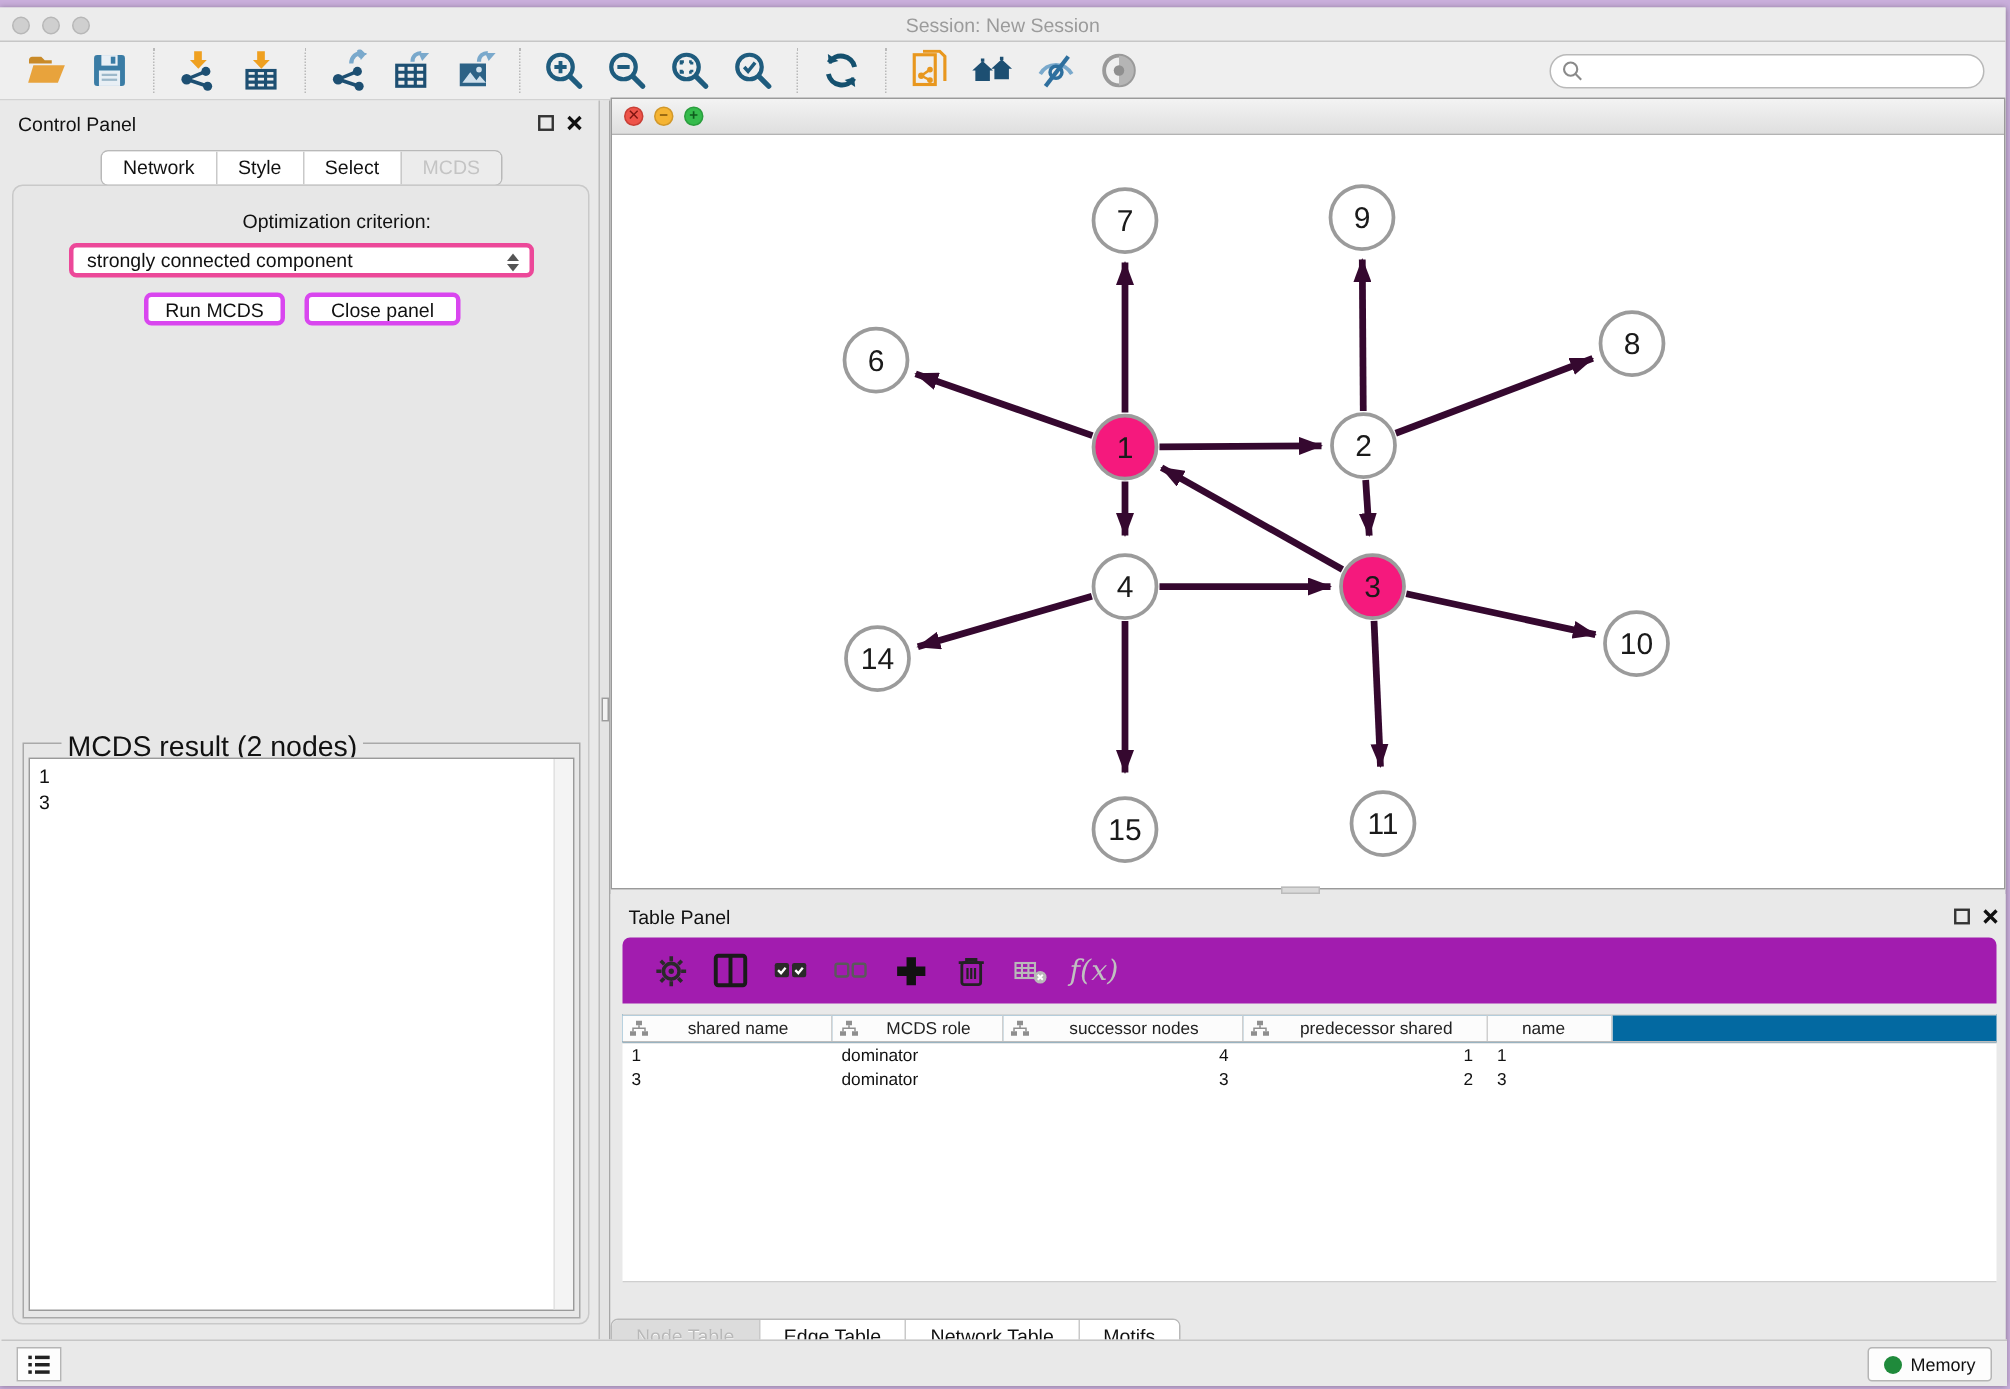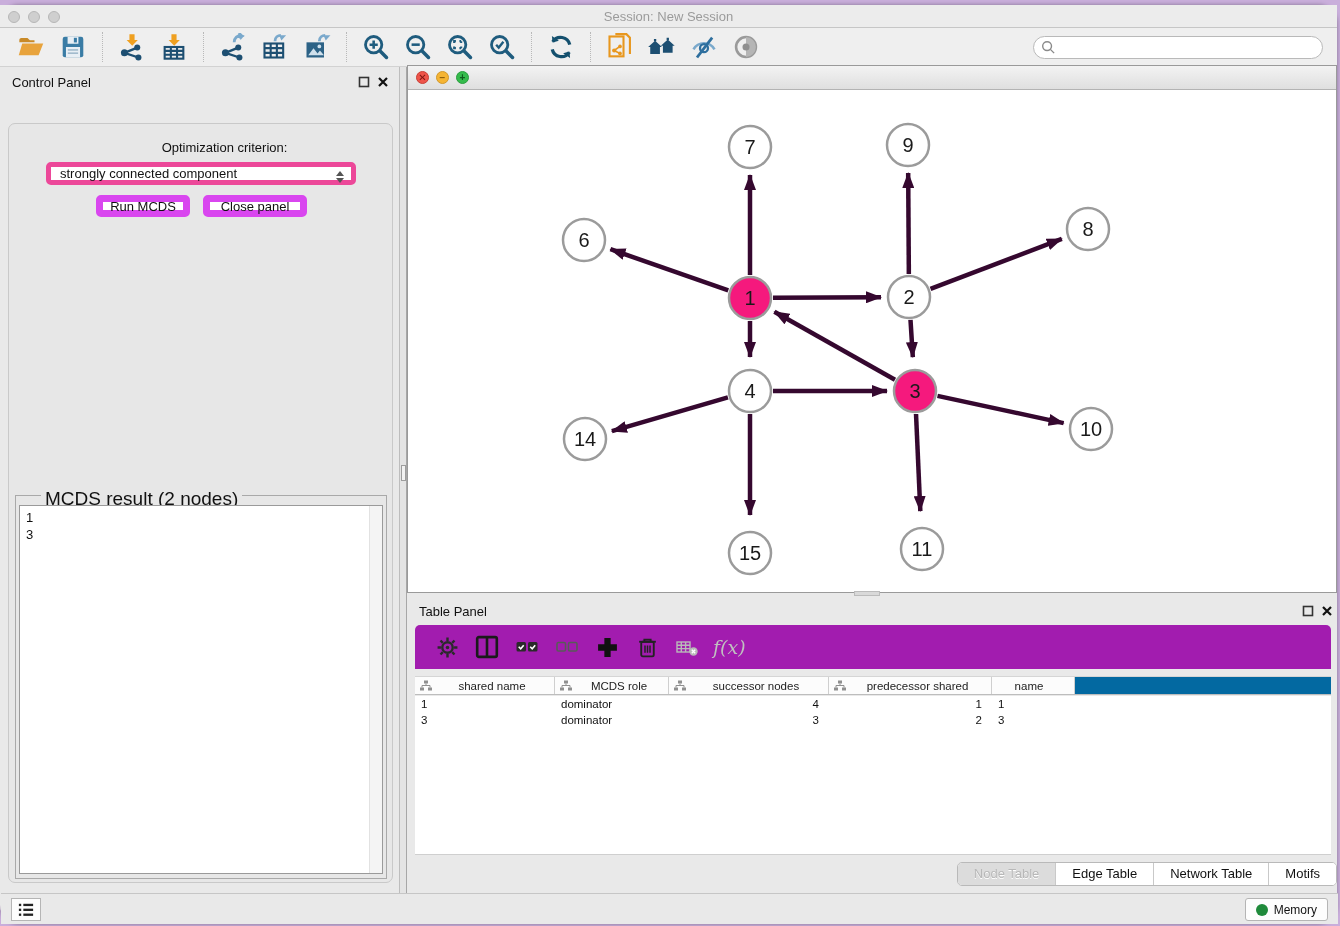--- a/index.html
+++ b/index.html
@@ -1,18 +1,18 @@
 <!DOCTYPE html>
 <html><head>
 <meta charset="utf-8">
 <style>
   * { margin:0; padding:0; box-sizing:border-box; }
   html,body { width:1340px; height:926px; font-family:"Liberation Sans","DejaVu Sans",sans-serif; }
   #desktop { position:relative; width:1340px; height:926px; background:#c9aedb; overflow:hidden; }
-  #win { position:absolute; left:0; top:5px; width:1337px; height:919px; background:#e9e9e9; box-shadow:0 0 4px rgba(0,0,0,.35);border-radius:19px; }
+  #win { position:absolute; left:0; top:5px; width:1337px; height:919px; background:#e9e9e9; box-shadow:0 0 4px rgba(0,0,0,.35); }
 
   
   .titlebar { position:absolute; left:0; top:0; width:100%; height:23px; background:#ececec; border-bottom:1px solid #c6c6c6; }
   .tl-dot { position:absolute; top:6px; width:12px; height:12px; border-radius:50%; background:#cfcfcf; border:1px solid #b7b7b7; }
   .titlebar .t1{left:8px;} .titlebar .t2{left:28px;} .titlebar .t3{left:48px;}
   .win-title { position:absolute; width:100%; text-align:center; top:4px; font-size:13px; color:#9b9b9b; }
 
   
   .toolbar { position:absolute; left:0; top:23px; width:100%; height:39px; background:#efefef; border-bottom:1px solid #d2d2d2; display:flex; align-items:center; padding:0 10px; }
   .tb-icon { width:30px; height:30px; display:flex; align-items:center; justify-content:center; margin:0 6px; }
@@ -24,26 +24,26 @@
   #control-panel { position:absolute; left:0; top:62px; width:402px; height:826px; background:#e9e9e9; }
   .panel-header-text { position:absolute; left:12px; top:8px; font-size:13px; color:#111; }
   .panel-mini { position:absolute; top:9px; width:12px; height:12px; cursor:pointer; }
   .cp-tabs { position:absolute; top:33px; left:0; width:100%; display:flex; justify-content:center; }
   .seg { display:flex; border:1px solid #b9b9b9; border-radius:5px; overflow:hidden; background:#fff; }
   .seg .tab { padding:3px 14px 4px; font-size:13px; color:#111; background:#fff; border-left:1px solid #c9c9c9; cursor:pointer; white-space:nowrap; }
   .seg .tab:first-child { border-left:none; }
   .seg .tab.sel-gray { background:#ececec; color:#c4c4c4; }
   .cp-body { position:absolute; left:8px; top:56px; width:385px; height:760px; background:#e7e7e7; border:1px solid #c9c9c9; border-radius:7px;padding-left:24px; }
   .opt-label { position:absolute; top:16px; width:100%; text-align:center; font-size:13px; color:#111; }
-  .cp-select { position:absolute; top:38px; left:37px; width:310px; height:23px; background:#fff; border:5px solid #ec4899; border-radius:5px; font-size:13px; color:#111; display:flex; align-items:center; padding-left:9px; cursor:pointer; }
+  .cp-select { position:absolute; top:38px; left:37px; width:310px; height:23px; background:#fff; border:3px solid #ec4899; border-radius:5px; font-size:13px; color:#111; display:flex; align-items:center; padding-left:9px; cursor:pointer; }
   .stepper { position:absolute; right:7px; top:4px; display:flex; flex-direction:column; gap:2px; }
   .stepper i { width:0; height:0; border-left:4px solid transparent; border-right:4px solid transparent; }
   .stepper .up { border-bottom:5px solid #555; }
   .stepper .dn { border-top:5px solid #555; }
-  .cp-btn { position:absolute; top:71px; height:22px; background:#fff; border:7px solid #d946ef; border-radius:5px; font-size:13px; color:#111; display:flex; align-items:center; justify-content:center; cursor:pointer; }
+  .cp-btn { position:absolute; top:71px; height:22px; background:#fff; border:3px solid #d946ef; border-radius:5px; font-size:13px; color:#111; display:flex; align-items:center; justify-content:center; cursor:pointer; }
   #run-btn { left:87px; width:94px; }
   #closep-btn { left:194px; width:104px; }
   .groupbox { position:absolute; left:6px; top:371px; width:372px; height:384px; border:1px solid #a9a9a9; }
   .groupbox-label { position:absolute; left:25px; top:-8px; background:#e7e7e7; padding:0 4px; font-size:19px; color:#111; }
   .result-area { position:absolute; left:3px; top:9px; right:3px; bottom:4px; background:#fff; border:1px solid #9a9a9a; overflow:hidden; }
   .result-area pre { font-family:"Liberation Sans","DejaVu Sans",sans-serif; font-size:13px; color:#111; padding:3px 0 0 6px; line-height:17px; }
   .result-scroll { position:absolute; right:0; top:0; width:13px; height:100%; background:#f4f4f4; border-left:1px solid #e2e2e2; }
 
   
   #vsplit { position:absolute; left:399px; top:62px; width:8px; height:826px; background:#e4e4e4; border-left:1px solid #bdbdbd; border-right:1px solid #a7a7a7; }
@@ -67,21 +67,21 @@
   .fx { font-family:"DejaVu Serif",serif; font-style:italic; font-size:19px; color:#c0c0c0; margin-left:6px; }
   .tbl-header { position:absolute; left:8px; top:80px; width:916px; height:19px; background:#0369a1; display:flex; border-top:1px solid #d5d5d5; border-bottom:1px solid #bdbdbd; }
   .th-cell { height:100%; background:#fcfcfc; border-right:1px solid #cfcfcf; display:flex; align-items:center; font-size:11.5px; color:#222; }
   .th-cell .ticon { margin:0 6px 0 5px; }
   .th-cell .lbl { flex:1; text-align:center; padding-right:8px; }
   .tbl-body { position:absolute; left:8px; top:100px; width:916px; height:159px; background:#fff; border-bottom:1px solid #cfcfcf; }
   .t-row { display:flex; height:16px; font-size:11.5px; color:#111; cursor:default; }
   .t-cell { height:16px; line-height:16px; white-space:nowrap; overflow:hidden; }
   .t-cell.left { text-align:left; padding-left:6px; }
   .t-cell.right { text-align:right; padding-right:10px; }
-  .tp-tabs { position:absolute; left:0; top:266px; width:100%; display:flex; justify-content:flex-end; }
+  .tp-tabs { position:absolute; left:0; top:283px; width:100%; display:flex; justify-content:flex-start; }
   .tp-tabs .tab { padding:3px 16px 4px; font-size:13px; }
   .tp-tabs .tab.sel-gray { background:#dcdcdc; color:#b8b8b8; text-shadow:0 1px 0 #fff; }
 
   
   #status-bar { position:absolute; left:1px; top:888px; width:100%; height:31px; background:#e9e9e9; border-top:1px solid #c6c6c6; }
   #list-btn { position:absolute; left:10px; top:4px; width:30px; height:23px; background:#fdfdfd; border:1px solid #b5b5b5; display:flex; align-items:center; justify-content:center; cursor:pointer; }
   #memory-btn { position:absolute; right:10px; top:4px; height:23px; padding:0 10px; background:#fdfdfd; border:1px solid #b5b5b5; border-radius:3px; display:flex; align-items:center; gap:6px; font-size:12px; color:#111; cursor:pointer; }
   #memory-btn .dot { width:12px; height:12px; border-radius:50%; }
 </style>
 </head>
@@ -252,20 +252,28 @@
 
   <div id="control-panel">
     <div class="panel-header-text">Control Panel</div>
     <svg class="panel-mini" style="left:358px" viewBox="0 0 12 12">
           <rect x="1.5" y="1.5" width="9" height="9" fill="none" stroke="#333" stroke-width="1.6"></rect>
         </svg>
     <svg class="panel-mini" style="left:377px" viewBox="0 0 12 12">
           <path d="M2 2l8 8M10 2l-8 8" stroke="#111" stroke-width="2.2"></path>
         </svg>
 
+    <div class="cp-tabs">
+      <div class="seg">
+        <span class="tab">Network</span>
+        <span class="tab">Style</span>
+        <span class="tab">Select</span>
+        <span class="tab sel-gray">MCDS</span>
+      </div>
+    </div>
 
     <div class="cp-body">
       <div class="opt-label">Optimization criterion:</div>
       <div class="cp-select">
         <span>strongly connected component</span>
         <span class="stepper">
               <i class="up"></i>
               <i class="dn"></i>
             </span>
       </div>

